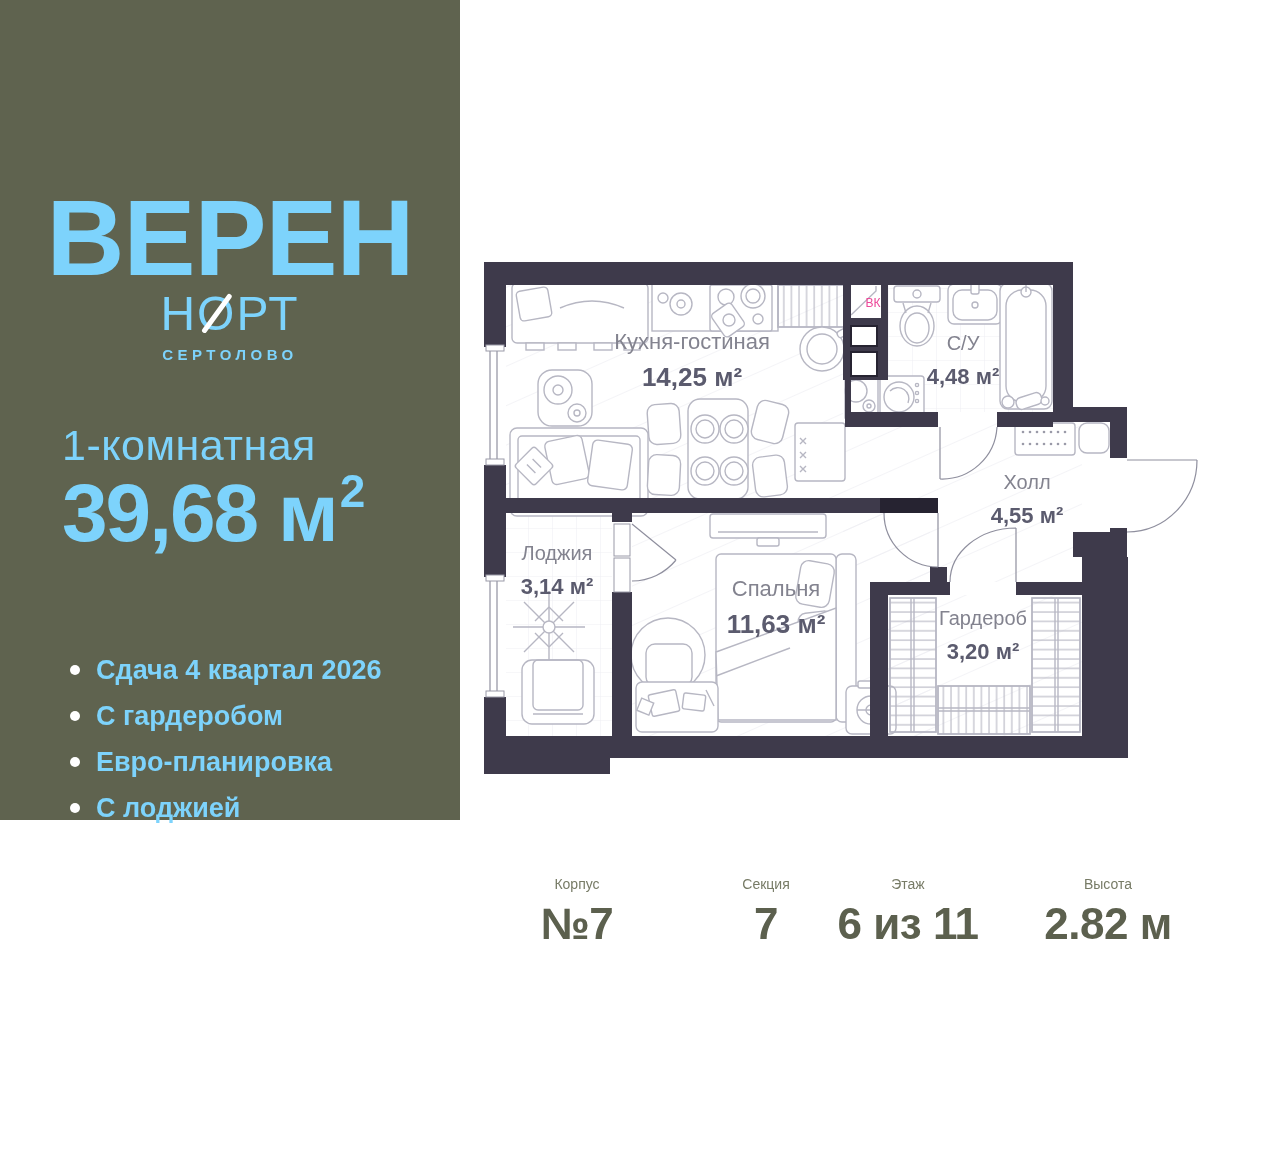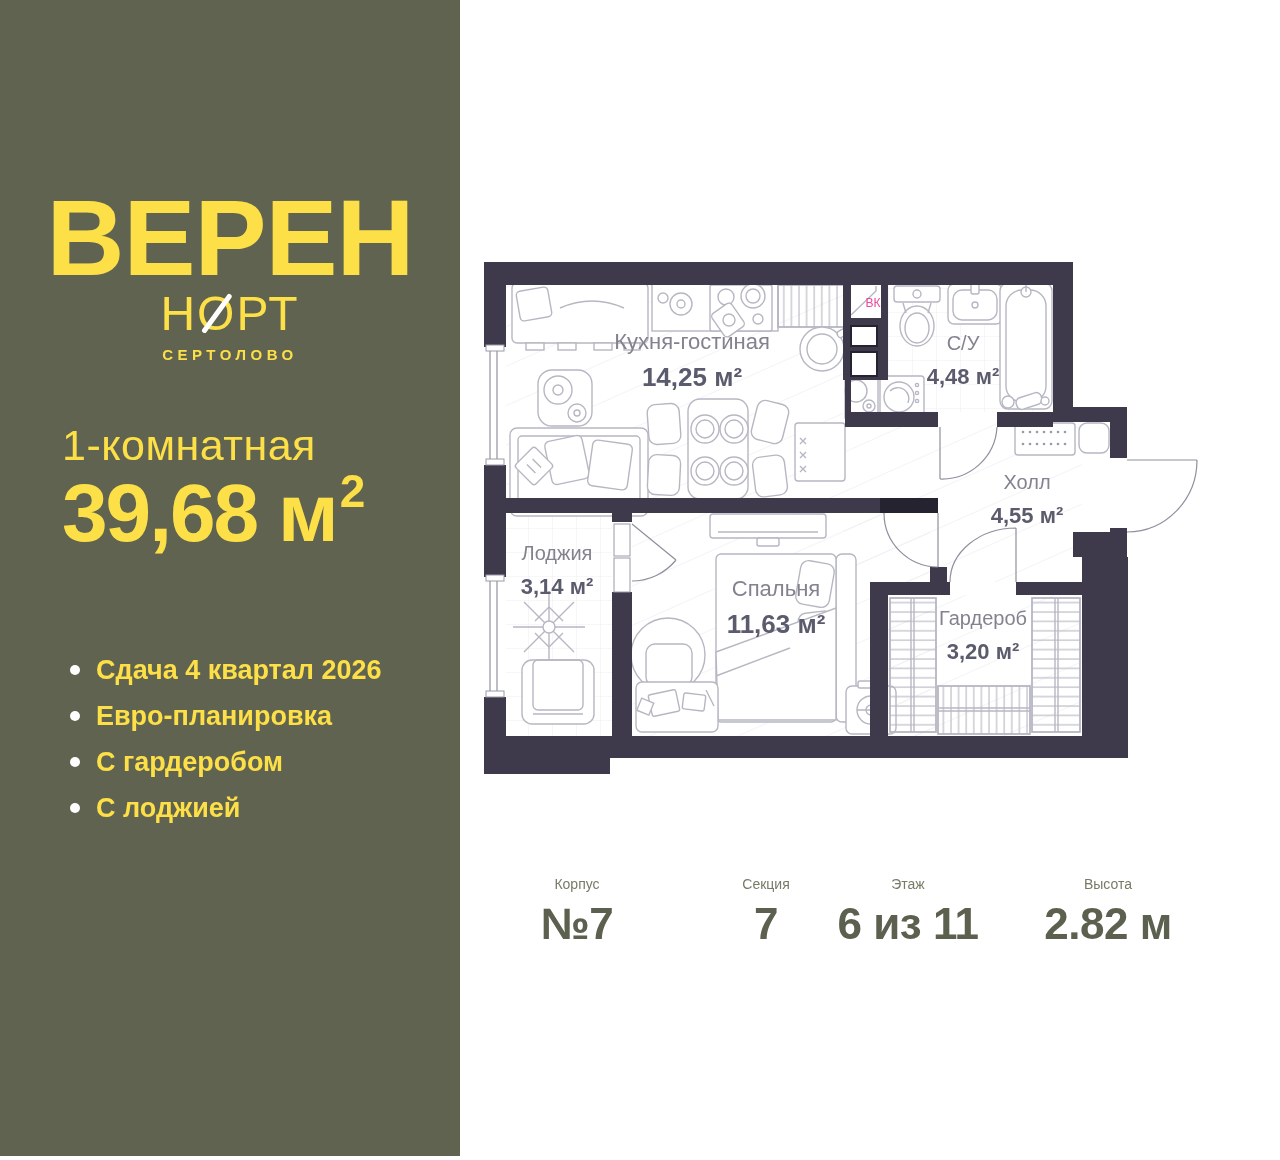--- a/index.html
+++ b/index.html
@@ -1,20 +1,20 @@
 <!DOCTYPE html>
 <html><head>
 <meta charset="utf-8">
 <style>
   html,body{margin:0;padding:0;background:#fff;}
   body{width:1280px;height:1160px;font-family:"Liberation Sans",sans-serif;overflow:hidden;}
   .canvas{position:relative;width:1280px;height:1160px;background:#fff;}
 
   
-  .sidebar{position:absolute;left:0;top:0;width:460px;height:1156px;background:#5f634f;color:#fde047;}
+  .sidebar{position:absolute;left:0;top:0;width:460px;height:820px;background:#5f634f;color:#7dd3fc;}
   .brand{margin-top:184px;text-align:center;line-height:1;}
   .brand-l1{font-size:108px;font-weight:700;letter-spacing:-1px;}
   .brand-l2{font-size:48px;font-weight:400;letter-spacing:2px;margin-top:-2px;}
   .o-wrap{position:relative;display:inline-block;}
   .o-wrap::after{content:"";position:absolute;left:50%;top:1%;width:5px;height:97%;
      background:#fff;transform:translateX(-50%) rotate(36deg);border-radius:3px;}
   .brand-city{font-size:15px;font-weight:700;letter-spacing:4.5px;margin-top:8px;line-height:1.2;}
   .unit{margin-top:56px;padding-left:62px;}
   .unit-type{font-size:43px;font-weight:400;line-height:1.2;letter-spacing:.5px;}
   .unit-area{font-size:82px;font-weight:700;line-height:1;letter-spacing:-2px;}
@@ -54,25 +54,25 @@
       <div class="unit-area"><span>39,68</span><span> м</span><span class="sup">2</span></div>
     </div>
 
     <ul class="features">
       <li class="feature">
           <span class="dot"></span>
           <span>Сдача 4 квартал 2026</span>
         </li>
       <li class="feature">
           <span class="dot"></span>
-          <span>Евро-планировка</span>
+          <span>С гардеробом</span>
         </li>
       <li class="feature">
           <span class="dot"></span>
-          <span>С гардеробом</span>
+          <span>Евро-планировка</span>
         </li>
       <li class="feature">
           <span class="dot"></span>
           <span>С лоджией</span>
         </li>
     </ul>
   </aside>
 
   <svg style="position:absolute;left:460px;top:240px" width="820" height="560" viewBox="460 240 820 560">
     <defs>

